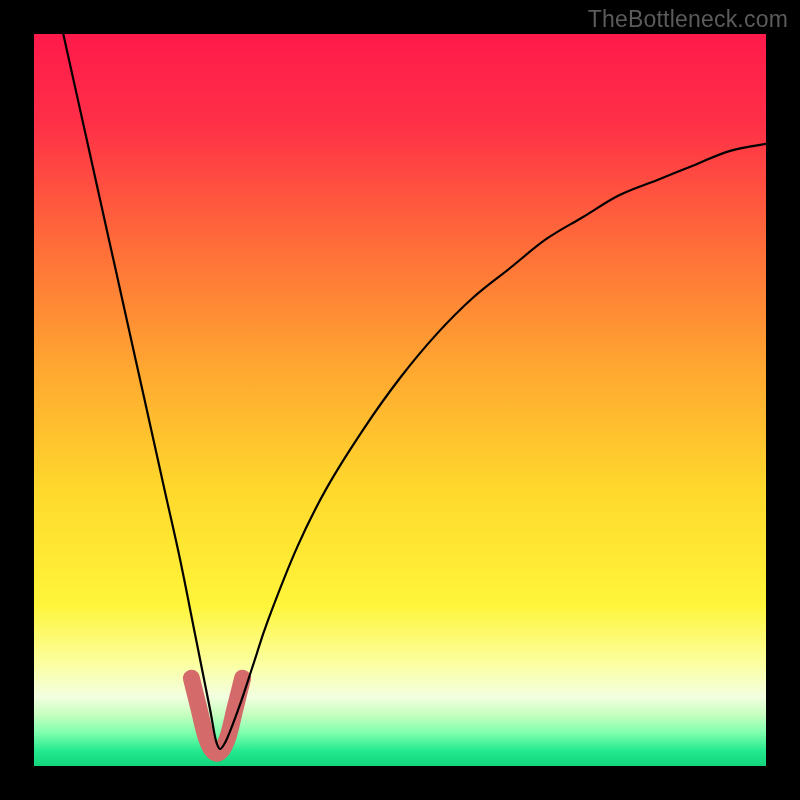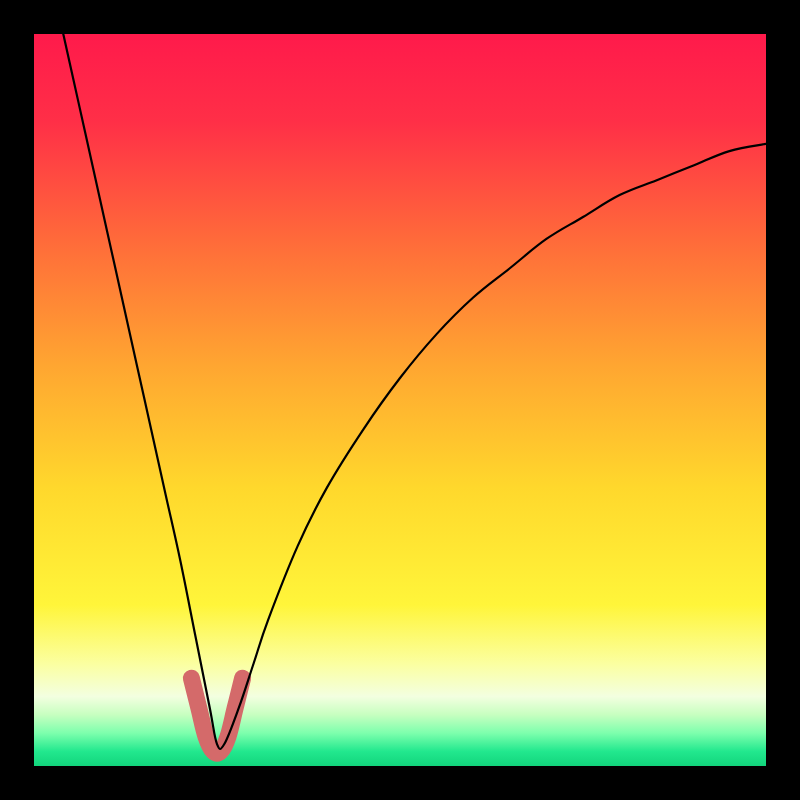--- a/index.html
+++ b/index.html
@@ -75,13 +75,14 @@
       </defs>
       <rect x="0" y="0" width="732" height="732" fill="url(#bg)"></rect>
     </svg>
 
     <svg class="curve" viewBox="0 0 732 732" preserveAspectRatio="none">
       <path id="highlight-path" fill="none" stroke="#d46a6a" stroke-width="17" stroke-linecap="round" stroke-linejoin="round" d="M 157.38 644.16 C 158.70 649.43, 162.06 662.90, 164.70 673.44 C 167.34 683.98, 169.38 694.81, 172.02 702.72 C 174.66 710.63, 176.70 714.72, 179.34 717.36 C 181.98 720.00, 184.02 720.00, 186.66 717.36 C 189.30 714.72, 191.34 710.63, 193.98 702.72 C 196.62 694.81, 198.66 683.98, 201.30 673.44 C 203.94 662.90, 207.30 649.43, 208.62 644.16"></path>
       <path id="main-path" fill="none" stroke="#000" stroke-width="2.2" stroke-linecap="round" stroke-linejoin="round" d="M 29.28 0.00 C 31.92 11.86, 38.65 42.16, 43.92 65.88 C 49.19 89.60, 53.29 108.04, 58.56 131.76 C 63.83 155.48, 67.93 173.92, 73.20 197.64 C 78.47 221.36, 82.57 239.80, 87.84 263.52 C 93.11 287.24, 97.21 305.68, 102.48 329.40 C 107.75 353.12, 111.85 371.56, 117.12 395.28 C 122.39 419.00, 126.49 437.44, 131.76 461.16 C 137.03 484.88, 141.13 502.01, 146.40 527.04 C 151.67 552.07, 155.77 573.89, 161.04 600.24 C 166.31 626.59, 171.73 653.68, 175.68 673.44 C 179.63 693.20, 180.36 703.45, 183.00 710.04 C 185.64 716.63, 186.37 716.63, 190.32 710.04 C 194.27 703.45, 199.69 687.93, 204.96 673.44 C 210.23 658.95, 214.33 645.33, 219.60 629.52 C 224.87 613.71, 226.33 606.68, 234.24 585.60 C 242.15 564.52, 252.98 536.12, 263.52 512.40 C 274.06 488.68, 280.94 474.92, 292.80 453.84 C 304.66 432.76, 316.22 415.04, 329.40 395.28 C 342.58 375.52, 352.82 361.17, 366.00 344.04 C 379.18 326.91, 389.42 314.61, 402.60 300.12 C 415.78 285.63, 426.02 275.38, 439.20 263.52 C 452.38 251.66, 462.62 244.78, 475.80 234.24 C 488.98 223.70, 499.22 214.18, 512.40 204.96 C 525.58 195.74, 535.82 190.91, 549.00 183.00 C 562.18 175.09, 572.42 167.63, 585.60 161.04 C 598.78 154.45, 609.02 151.67, 622.20 146.40 C 635.38 141.13, 645.62 137.03, 658.80 131.76 C 671.98 126.49, 682.22 121.07, 695.40 117.12 C 708.58 113.17, 725.41 111.12, 732.00 109.80"></path>
     </svg>
   </div>
 
+  <div class="watermark">TheBottleneck.com</div>
 </div>
 
 </body></html>

